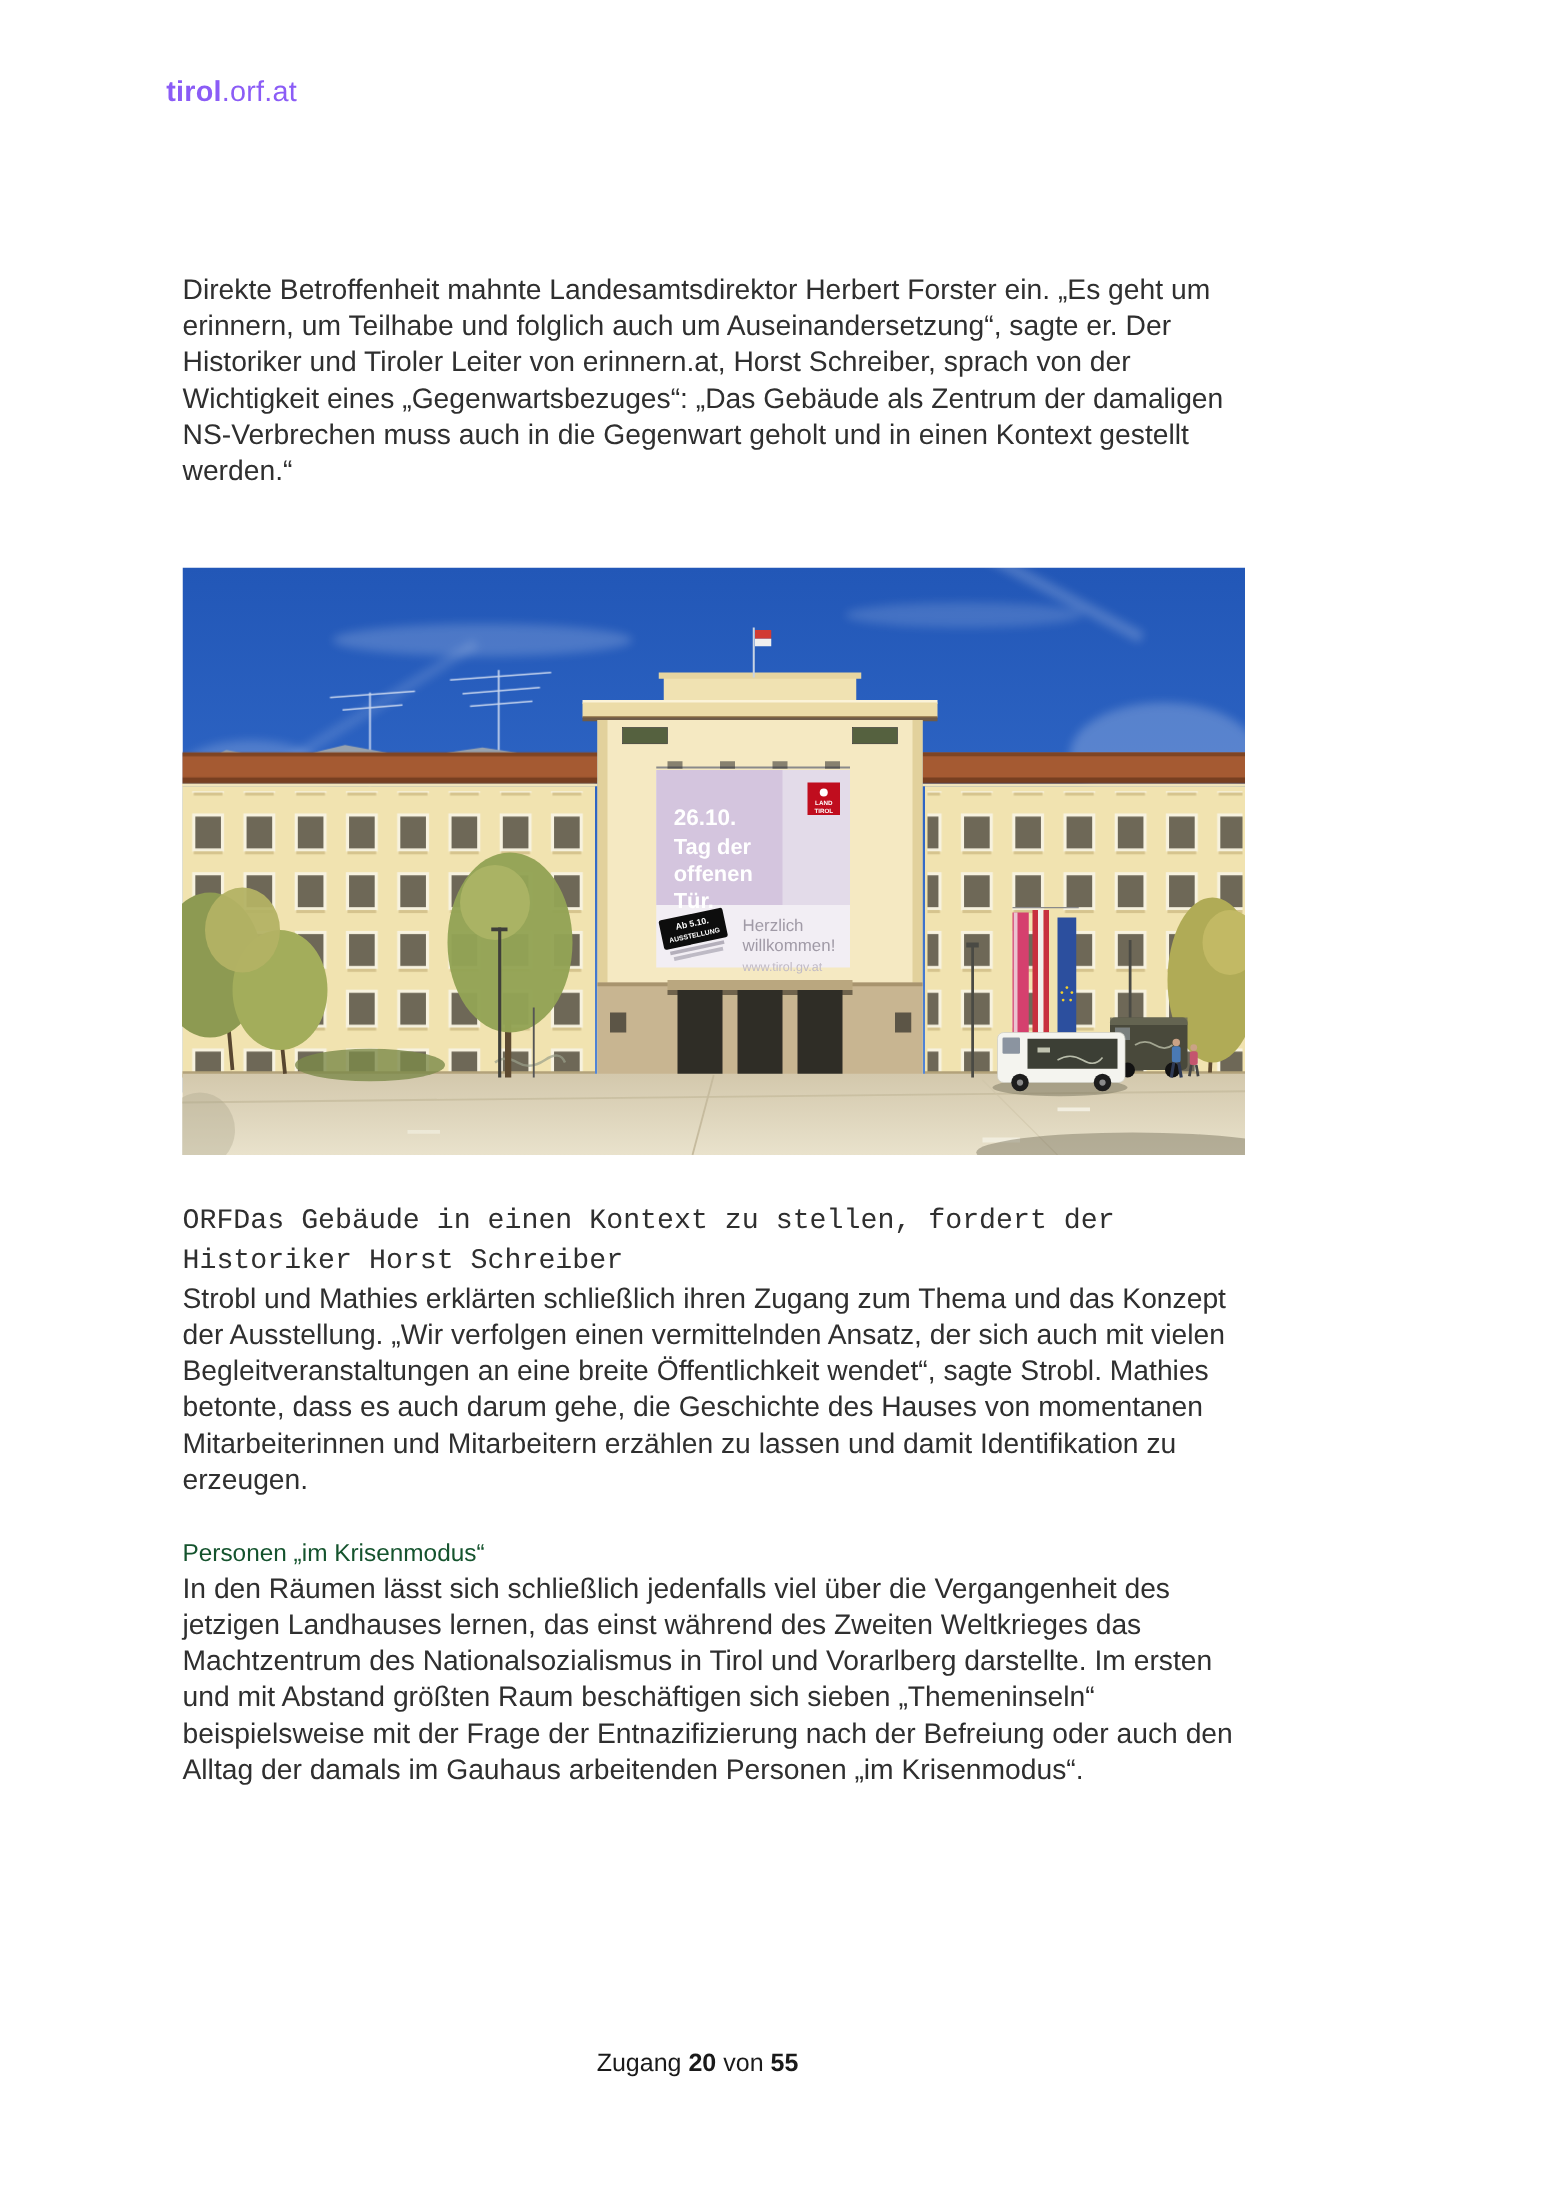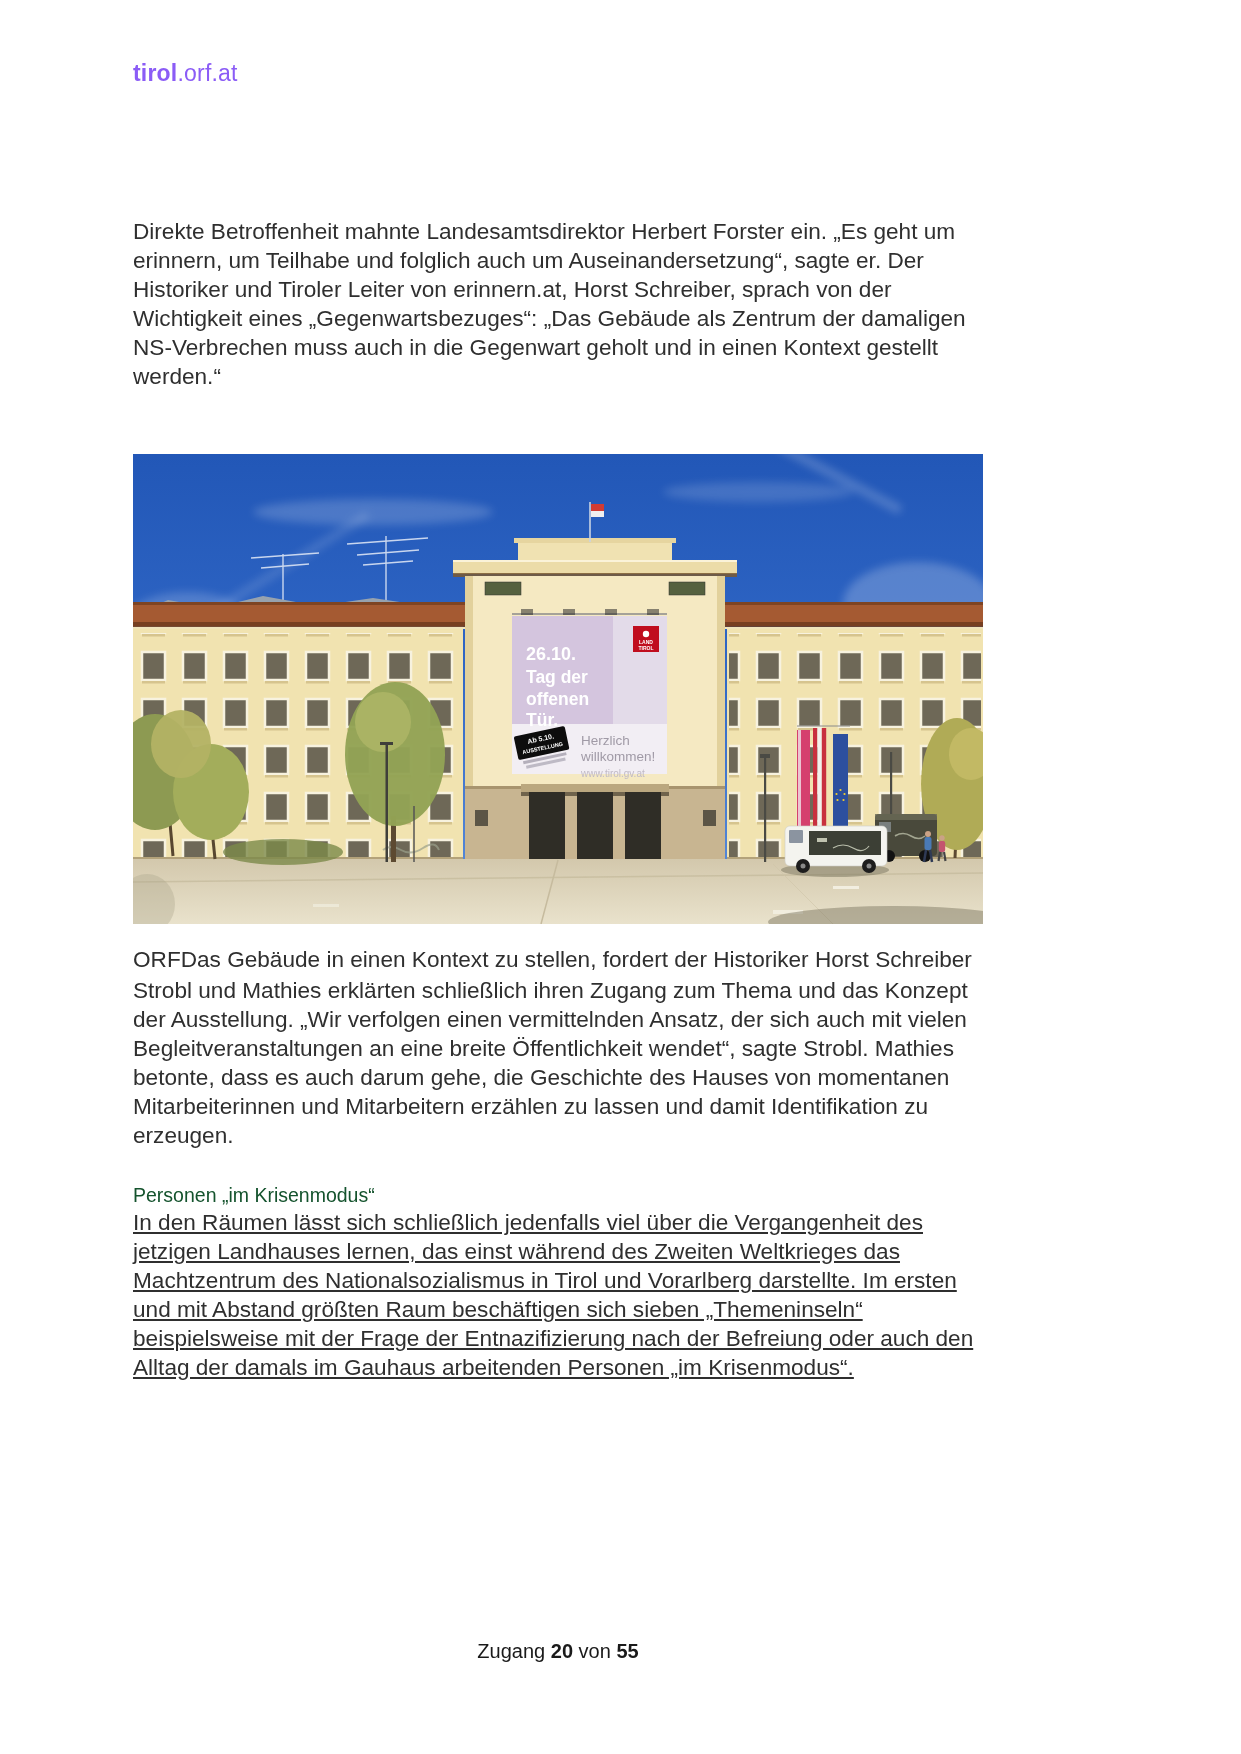--- a/index.html
+++ b/index.html
@@ -1,25 +1,25 @@
 <!DOCTYPE html>
 <html lang="de"><head>
 <meta charset="utf-8">
 <style>
   html,body{margin:0;padding:0;background:#ffffff;}
   .page{position:relative;width:1241px;height:1754px;background:#ffffff;
         font-family:"Liberation Sans",sans-serif;color:#2f2f2f;overflow:hidden;}
   .site{position:absolute;left:133px;top:60px;font-size:23px;color:#8b5cf6;letter-spacing:.2px;}
   .site b{font-weight:700;}
-  .content{position:absolute;left:133px;top:217px;width:848px;}
+  .content{position:absolute;left:146px;top:217px;width:848px;}
   p.body{font-size:22.6px;line-height:29px;margin:0;}
   .photo-wrap{margin-top:63px;width:973px;height:470px;line-height:0;}
-  .caption{font-size:22.6px;line-height:32px;margin:20px 0 0;}
+  .caption{font-size:22.6px;line-height:32px;margin:36px 0 0;font-family:Liberation Mono, monospace;}
   .mt43{margin-top:43px;}
-  .mt33{margin-top:33px;text-decoration:underline;}
+  .mt33{margin-top:33px;}
   .mt41{margin-top:41px;}
   h2.sub{margin:32px 0 0;font-size:19.5px;font-weight:400;line-height:26px;color:#14532d;}
   .footer{position:absolute;top:1640px;left:133px;width:850px;text-align:center;
           font-size:20px;color:#1a1a1a;}
   .footer b{font-weight:700;}
   svg text{font-family:"Liberation Sans",sans-serif;}
 </style>
 </head>
 <body>
 

